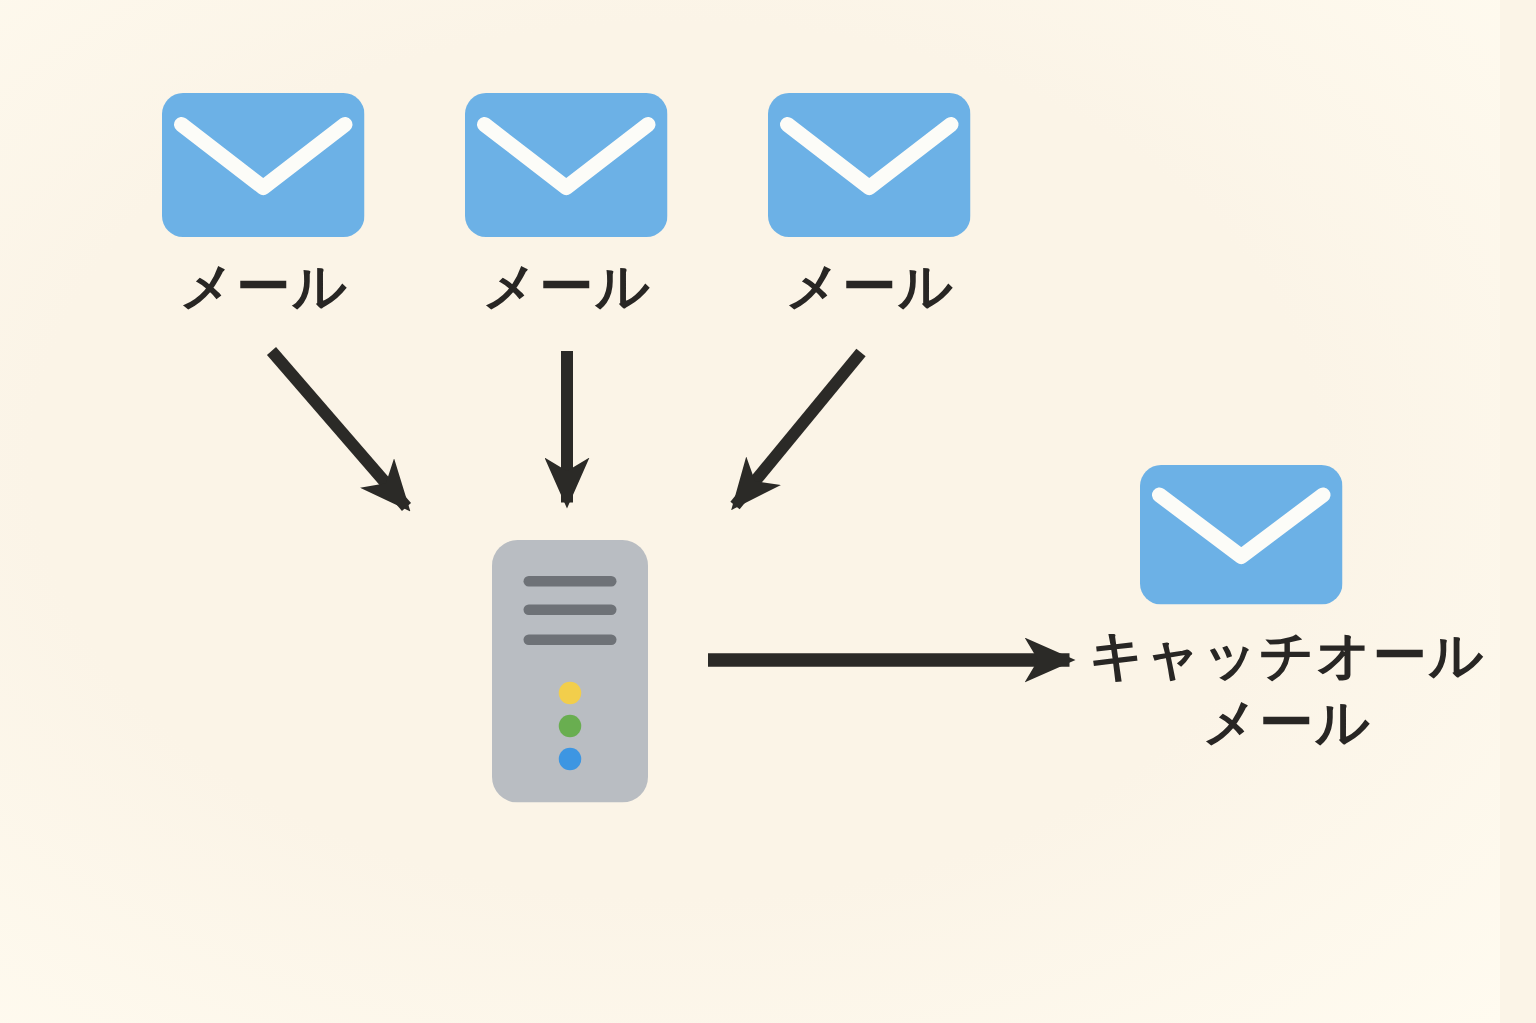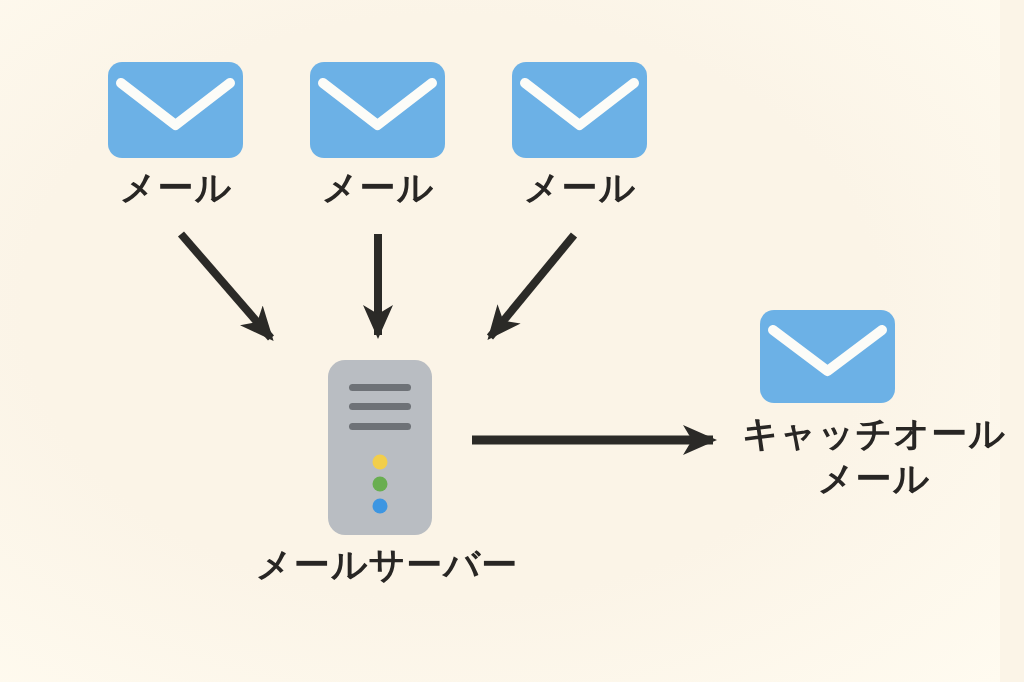--- a/index.html
+++ b/index.html
@@ -17,21 +17,20 @@
   *{margin:0;padding:0;box-sizing:border-box;}
   html,body{width:1024px;height:682px;overflow:hidden;}
   body{
     font-family:"Liberation Sans","DejaVu Sans",sans-serif;
     background:var(--background);
   }
   .canvas{
     position:relative;
     width:1000px;height:682px;
     background:radial-gradient(ellipse at 45% 45%, var(--background) 55%, #FFFBF0 100%);
-    font-family:Liberation Mono, monospace;
   }
   .abs{position:absolute;}
   .label{
     position:absolute;
     transform:translateX(-50%);
     color:var(--text-black);
     font-weight:bold;
     white-space:nowrap;
     letter-spacing:1px;
   }
@@ -79,25 +78,24 @@
 
   <svg class="abs" style="left:328px;top:360px;" width="104" height="175" viewBox="0 0 104 175" xmlns="http://www.w3.org/2000/svg">
     <rect x="0" y="0" width="104" height="175" rx="17" fill="var(--server-gray)"></rect>
     <rect x="21" y="24" width="62" height="7" rx="3.5" fill="var(--server-bar-gray)"></rect>
     <rect x="21" y="43" width="62" height="7" rx="3.5" fill="var(--server-bar-gray)"></rect>
     <rect x="21" y="63" width="62" height="7" rx="3.5" fill="var(--server-bar-gray)"></rect>
     <circle cx="52" cy="102" r="7.5" fill="var(--dot-yellow)"></circle>
     <circle cx="52" cy="124" r="7.5" fill="var(--dot-green)"></circle>
     <circle cx="52" cy="146" r="7.5" fill="var(--dot-blue)"></circle>
   </svg>
-  <div class="label server-label" style="left:387px;top:548px;">メールサーバー</div>
 
 
   <svg class="abs" style="left:760px;top:310px;" width="135" height="93" viewBox="0 0 135 93" xmlns="http://www.w3.org/2000/svg">
     <rect x="0" y="0" width="135" height="93" rx="14" fill="var(--envelope-blue)"></rect>
     <polyline points="13,20 67.5,61 122,20" fill="none" stroke="var(--chevron-white)" stroke-width="10" stroke-linecap="round" stroke-linejoin="round"></polyline>
   </svg>
-  <div class="label catchall-label" style="left:858px;top:414px;margin-left:16px;">
+  <div class="label catchall-label" style="left:858px;top:414px;">
     <div>キャッチオール</div>
     <div>メール</div>
   </div>
 
 </div>
 
 </body></html>

